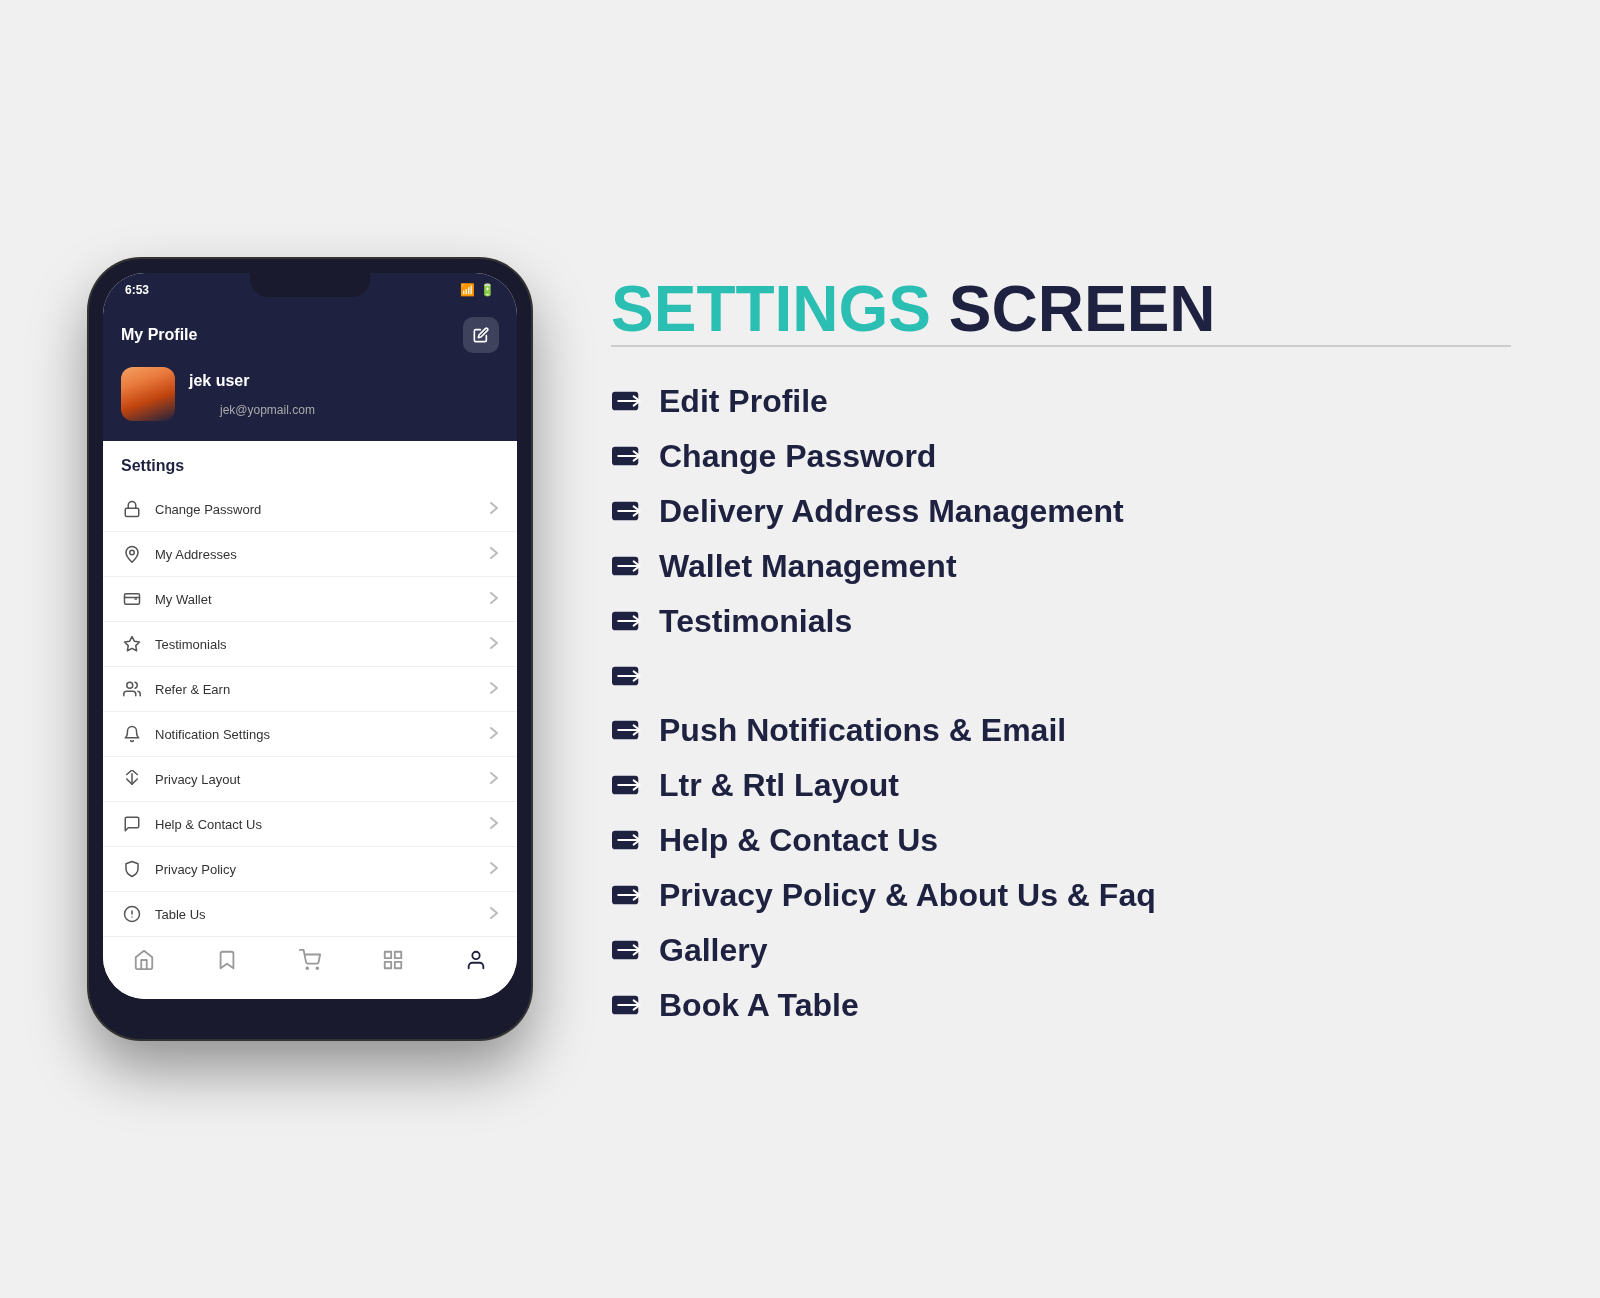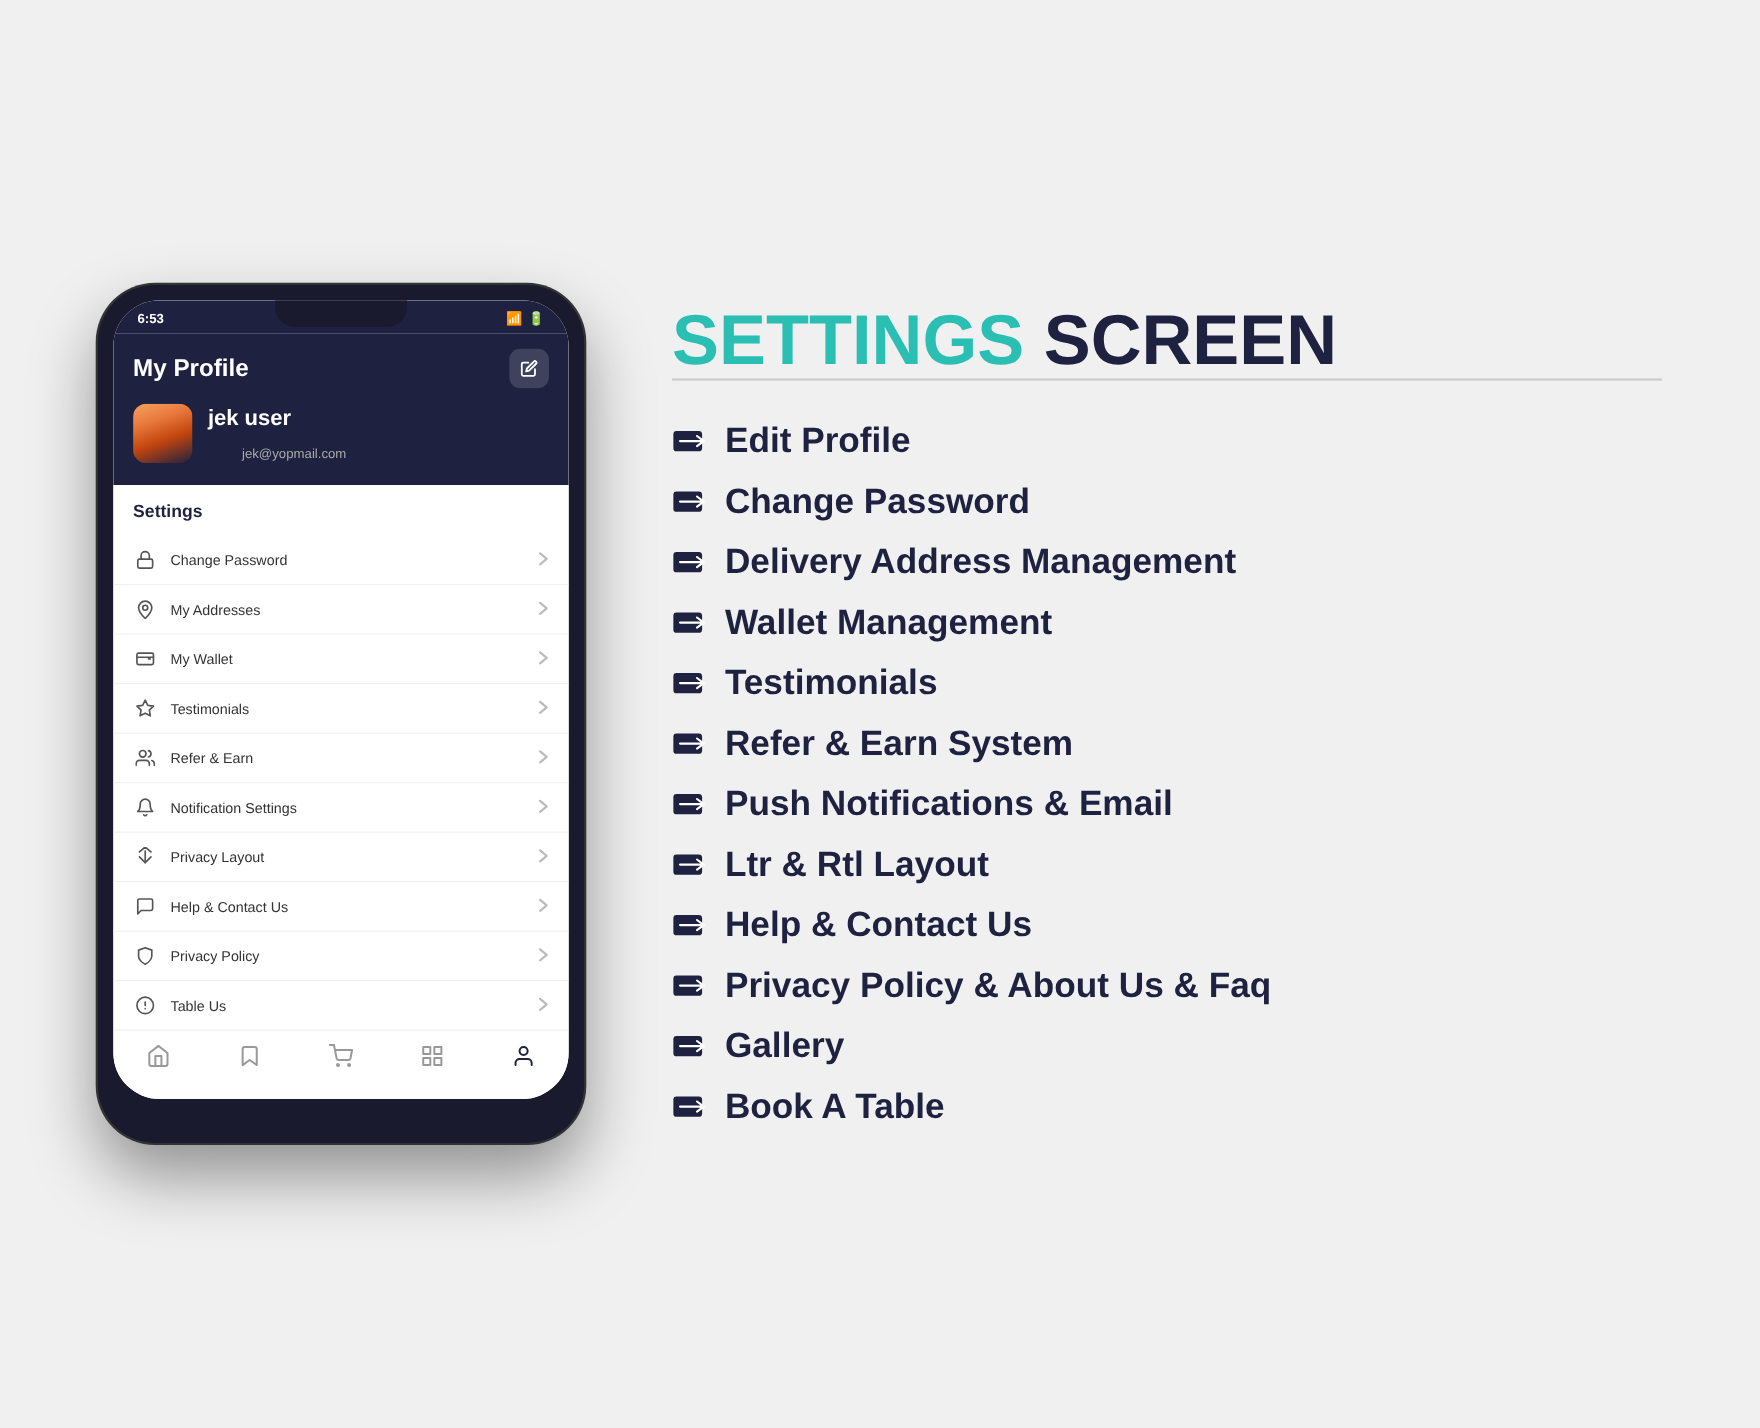--- a/index.html
+++ b/index.html
@@ -75,21 +75,21 @@
 
     .profile-title-row {
       display: flex;
       justify-content: space-between;
       align-items: center;
       margin-bottom: 14px;
     }
 
     .profile-title {
       color: #fff;
-      font-size: 22px;
+      font-size: 16px;
       font-weight: 700;
     }
 
     .edit-btn {
       width: 36px;
       height: 36px;
       background: rgba(255,255,255,0.15);
       border-radius: 10px;
       display: flex;
       align-items: center;
@@ -115,21 +115,21 @@
     }
 
     .avatar-inner {
       width: 100%;
       height: 100%;
       background: linear-gradient(160deg, #f4a261 0%, #e9793d 30%, #c1440e 60%, #1e2240 100%);
     }
 
     .user-details .user-name {
       color: #fff;
-      font-size: 20px;
+      font-size: 16px;
       font-weight: 700;
     }
 
     .user-details .user-email {
       color: #aaa;
       font-size: 12px;
       margin-top: 13px;
       padding-left: 31px;
     }
 
@@ -537,21 +537,20 @@
       </div>
       <span class="feature-label">Testimonials</span>
     </li>
       <li class="feature-item">
       <div class="arrow-icon">
         <svg viewBox="0 0 44 24" fill="none" xmlns="http://www.w3.org/2000/svg">
           <rect width="34" height="24" rx="4" fill="#1e2240"></rect>
           <path d="M8 12H36M28 6L36 12L28 18" stroke="white" stroke-width="2.5" stroke-linecap="round" stroke-linejoin="round"></path>
         </svg>
       </div>
-      <span class="feature-label">Refer &amp; Earn System</span>
     </li>
       <li class="feature-item">
       <div class="arrow-icon">
         <svg viewBox="0 0 44 24" fill="none" xmlns="http://www.w3.org/2000/svg">
           <rect width="34" height="24" rx="4" fill="#1e2240"></rect>
           <path d="M8 12H36M28 6L36 12L28 18" stroke="white" stroke-width="2.5" stroke-linecap="round" stroke-linejoin="round"></path>
         </svg>
       </div>
       <span class="feature-label">Push Notifications &amp; Email</span>
     </li>

